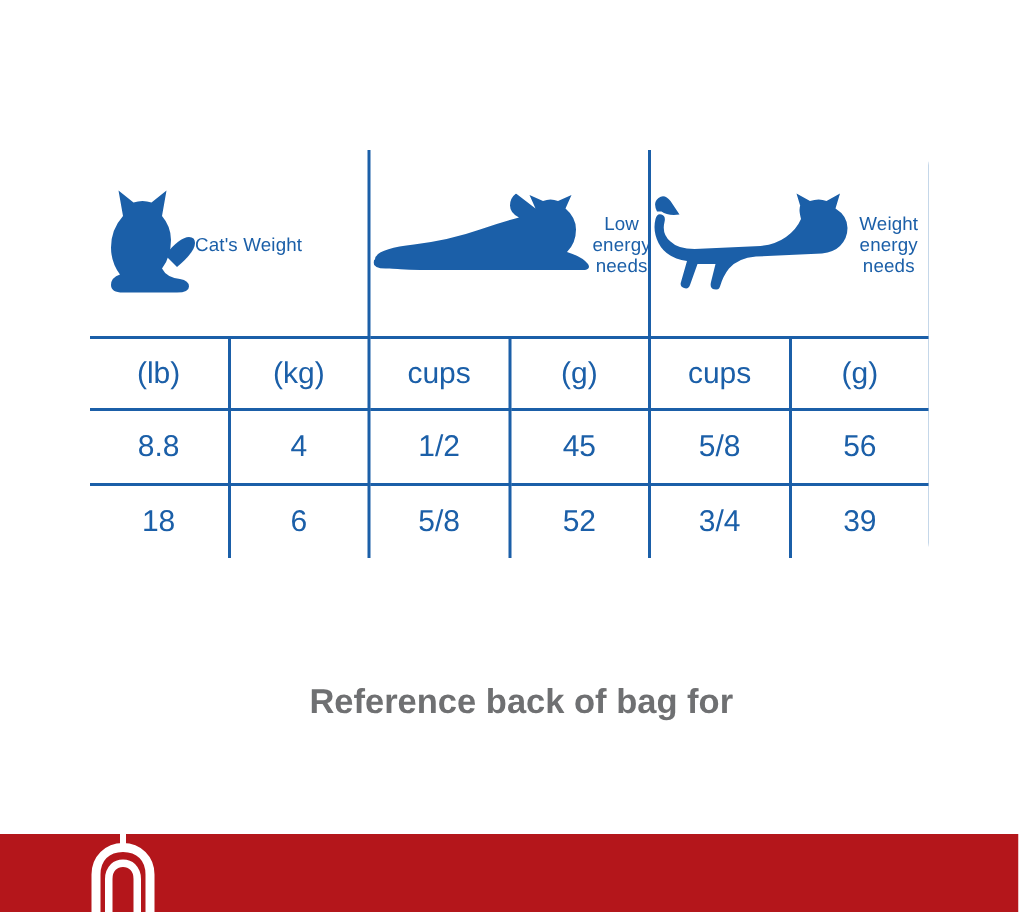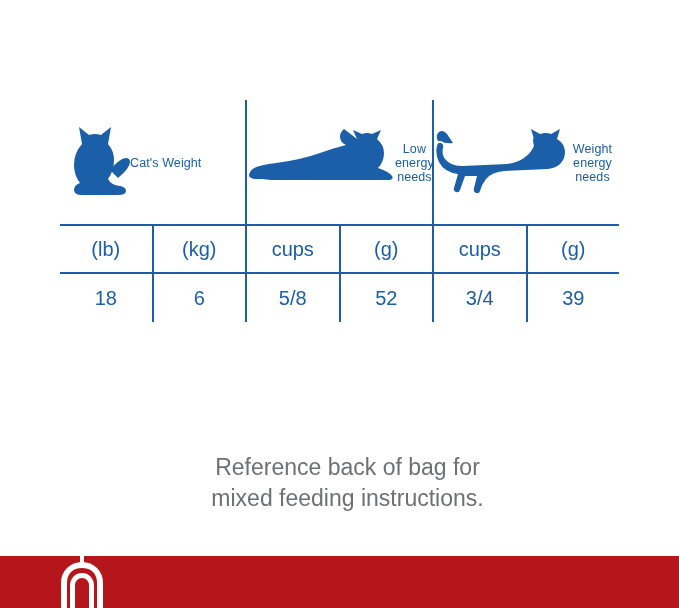--- a/index.html
+++ b/index.html
@@ -97,21 +97,21 @@
     left: 0;
     right: 0;
     top: 452px;
     text-align: center;
     color: #6f7072;
     font-size: 23px;
     line-height: 1.35;
     font-family: "Liberation Sans", sans-serif;
   }
   .footnote div {
-    font-weight: normal;
+    font-weight: bold;
     padding-left: 16px;
   }
 
   
   .brand-band {
     position: absolute;
     left: 0;
     bottom: 0;
     width: 679px;
     height: 52px;
@@ -178,37 +178,44 @@
 
         <tr class="unit-row">
           <td>(lb)</td>
           <td>(kg)</td>
           <td>cups</td>
           <td>(g)</td>
           <td>cups</td>
           <td>(g)</td>
         </tr>
 
+        <tr class="data-row">
+          <td>8.8</td>
+          <td>4</td>
+          <td>1/2</td>
+          <td>45</td>
+          <td>5/8</td>
+          <td>56</td>
+        </tr>
 
 
         <tr class="data-row">
           <td>18</td>
           <td>6</td>
           <td>5/8</td>
           <td>52</td>
           <td>3/4</td>
           <td>39</td>
         </tr>
       </tbody>
     </table>
   </div>
 
   <div class="footnote">
     <div>Reference back of bag for</div>
-    <div>mixed feeding instructions.</div>
   </div>
 
   <div class="brand-band">
     <span class="brand-logo">
       <svg width="76" height="52" viewBox="0 0 76 52" aria-hidden="true">
         <g fill="#ffffff">
           <path d="M38 6 q-9 0 -15 6 q-6 6 -6 15 l0 25 l6 0 l0 -25 q0 -7 4 -11 q4 -4 11 -4 q7 0 11 4 q4 4 4 11 l0 25 l6 0 l0 -25 q0 -9 -6 -15 q-6 -6 -15 -6 z"></path>
           <path d="M30 20 q-4 4 -4 10 l0 22 l5 0 l0 -22 q0 -4 2 -6 q2 -2 5 -2 q3 0 5 2 q2 2 2 6 l0 22 l5 0 l0 -22 q0 -6 -4 -10 q-3 -3 -8 -3 q-5 0 -8 3 z"></path>
           <path d="M36 0 l4 0 l0 7 l-4 0 z"></path>
         </g>

